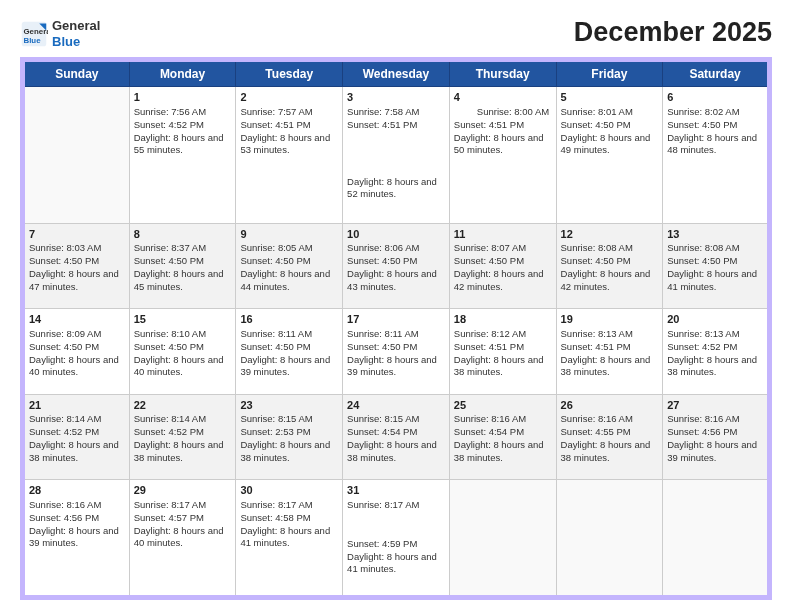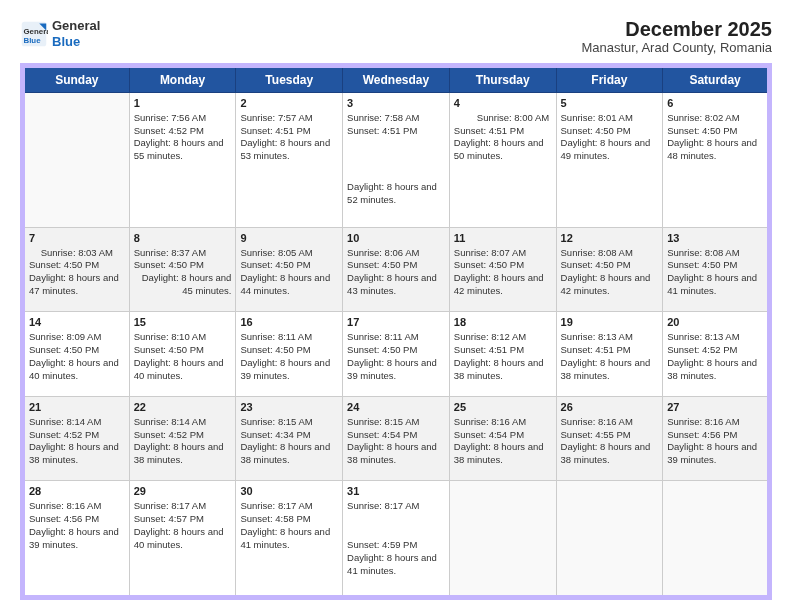--- a/index.html
+++ b/index.html
@@ -36,21 +36,21 @@
     .logo-general { color: #333; }
     .logo-blue { color: #1a6bbf; }
     .logo-icon {
       width: 28px;
       height: 28px;
     }
     .title-block {
       text-align: right;
     }
     .month-title {
-      font-size: 20px;
+      font-size: 27px;
       font-weight: bold;
       color: #222;
       line-height: 1.1;
     }
     .subtitle {
       font-size: 13px;
       color: #444;
     }
     .calendar {
       flex: 1;
@@ -105,21 +105,20 @@
       </svg>
       <div>
         <div class="logo-text">
           <span class="logo-general">General</span><br>
           <span class="logo-blue">Blue</span>
         </div>
       </div>
     </div>
     <div class="title-block">
       <div class="month-title">December 2025</div>
-      <div class="subtitle">Manastur, Arad County, Romania</div>
     </div>
   </div>
 
   <table class="calendar" id="cal-table">
     <thead>
       <tr id="header-row">
           <th>Sunday</th>
           <th>Monday</th>
           <th>Tuesday</th>
           <th>Wednesday</th>
@@ -164,29 +163,29 @@
           <td>
             <span class="day-num">6</span>
             <span style="display: block;">Sunrise: 8:02 AM</span>
             <span style="display: block;">Sunset: 4:50 PM</span>
             <span style="display: block;">Daylight: 8 hours and 48 minutes.</span>
           </td>
         </tr>
         <tr class="row-shade">
           <td>
             <span class="day-num">7</span>
-            <span style="display: block; text-align: center;">Sunrise: 8:03 AM</span>
+            <span style="display: block;">Sunrise: 8:03 AM</span>
             <span style="display: block;">Sunset: 4:50 PM</span>
             <span style="display: block;">Daylight: 8 hours and 47 minutes.</span>
           </td>
           <td>
             <span class="day-num">8</span>
             <span style="display: block;">Sunrise: 8:37 AM</span>
             <span style="display: block;">Sunset: 4:50 PM</span>
-            <span style="display: block; text-align: right;">Daylight: 8 hours and 45 minutes.</span>
+            <span style="display: block;">Daylight: 8 hours and 45 minutes.</span>
           </td>
           <td>
             <span class="day-num">9</span>
             <span style="display: block;">Sunrise: 8:05 AM</span>
             <span style="display: block;">Sunset: 4:50 PM</span>
             <span style="display: block;">Daylight: 8 hours and 44 minutes.</span>
           </td>
           <td>
             <span class="day-num">10</span>
             <span style="display: block;">Sunrise: 8:06 AM</span>
@@ -265,21 +264,21 @@
           </td>
           <td>
             <span class="day-num">22</span>
             <span style="display: block;">Sunrise: 8:14 AM</span>
             <span style="display: block;">Sunset: 4:52 PM</span>
             <span style="display: block;">Daylight: 8 hours and 38 minutes.</span>
           </td>
           <td>
             <span class="day-num">23</span>
             <span style="display: block;">Sunrise: 8:15 AM</span>
-            <span style="display: block;">Sunset: 4:34 PM</span>
+            <span style="display: block;">Sunset: 2:53 PM</span>
             <span style="display: block;">Daylight: 8 hours and 38 minutes.</span>
           </td>
           <td>
             <span class="day-num">24</span>
             <span style="display: block;">Sunrise: 8:15 AM</span>
             <span style="display: block;">Sunset: 4:54 PM</span>
             <span style="display: block;">Daylight: 8 hours and 38 minutes.</span>
           </td>
           <td>
             <span class="day-num">25</span>

